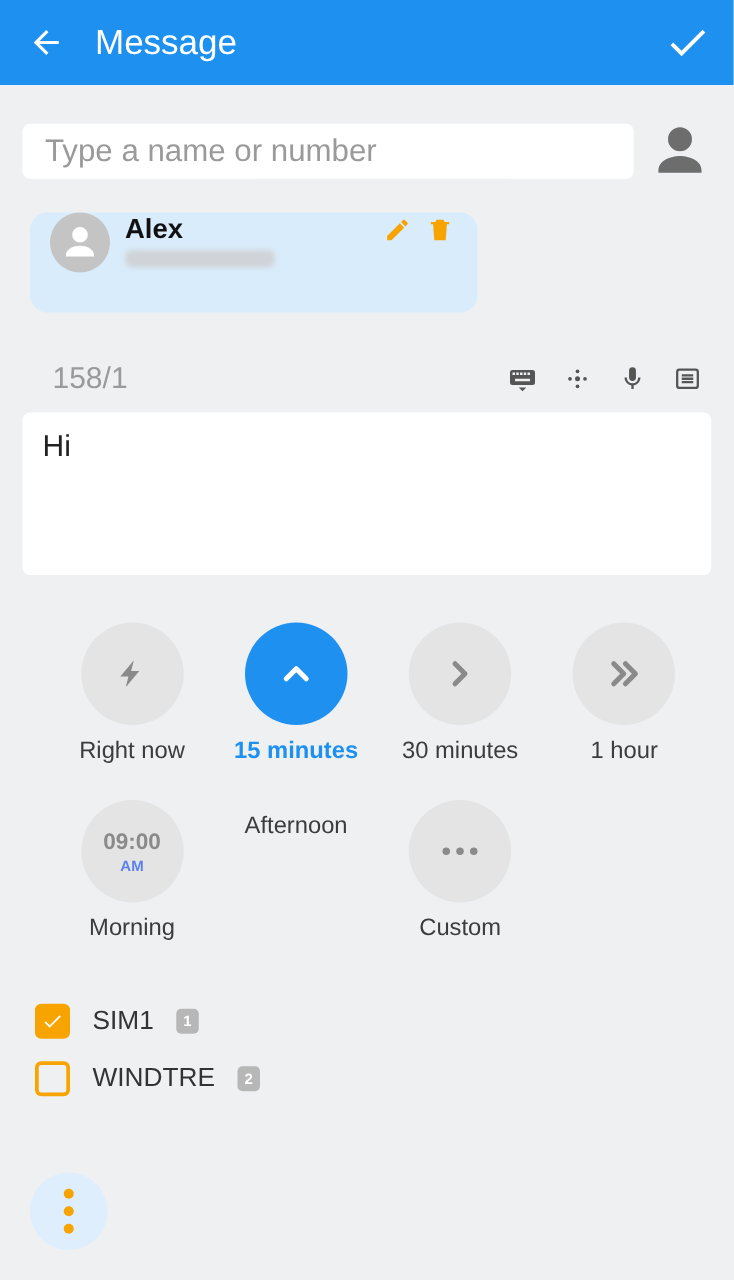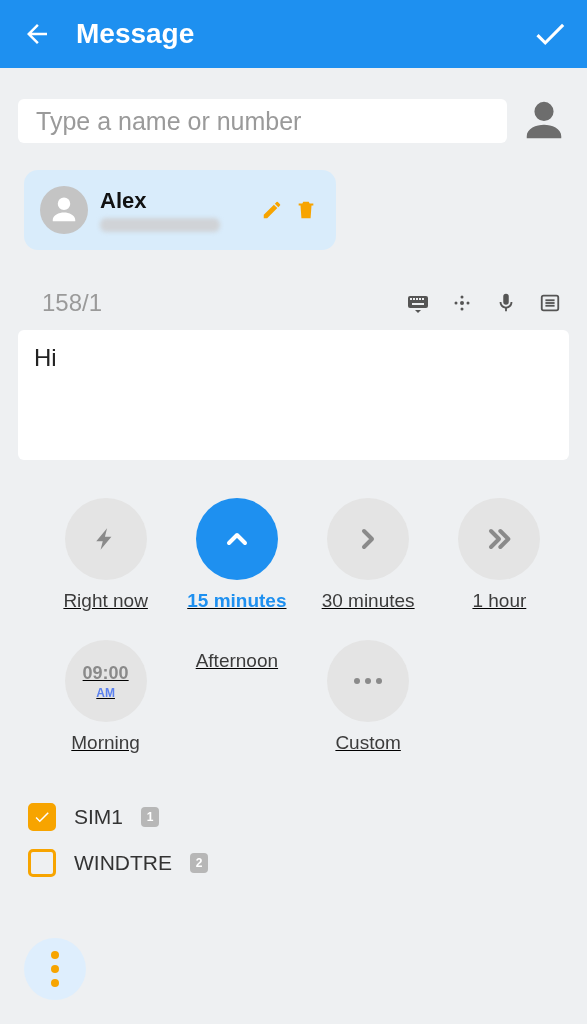--- a/index.html
+++ b/index.html
@@ -1,42 +1,42 @@
 <!DOCTYPE html>
 <html><head>
 <meta charset="utf-8">
 <style>
   :root { --blue:#1e90f0; --lightblue:#d9ecfb; --grey-bg:#e4e4e4; --orange:#f7a400; --text-dark:#3c3c3c; --text-mid:#6b6b6b; --text-light:#9a9a9a; --page:#eef0f2; }
   * { box-sizing:border-box; font-family:-apple-system,Helvetica,Arial,sans-serif; }
   body { margin:0; width:587px; height:1024px; background:var(--page); position:relative; overflow:hidden; }
   
   .header { background:var(--blue); height:68px; display:flex; align-items:center; padding:0 18px; color:#fff; }
   .header .back { width:38px; height:38px; display:flex; align-items:center; justify-content:center; cursor:pointer; }
-  .header .title { font-size:28px; font-weight:700; margin-left:20px; flex:1; }
+  .header .title { font-size:28px; font-weight:400; margin-left:20px; flex:1; }
   .header .confirm { width:38px; height:38px; display:flex; align-items:center; justify-content:center; cursor:pointer; }
   
   .recipient-row { display:flex; align-items:center; padding:28px 18px 6px 18px; }
   .recipient { flex:1; background:#fff; border-radius:6px; height:44px; display:flex; align-items:center; padding:0 16px; }
   .recipient input { border:none; outline:none; width:100%; font-size:25px; color:#333; background:transparent; }
   .recipient input::placeholder { color:var(--text-light); }
   .avatar-add { width:50px; height:50px; margin-left:12px; display:flex; align-items:center; justify-content:center; cursor:pointer; }
   
-  .chip { margin:18px 0 0 24px; background:var(--lightblue); border-radius:14px; height:80px; width:312px; display:flex; align-items:center; padding:0 16px;}
+  .chip { margin:18px 0 0 24px; background:var(--lightblue); border-radius:14px; height:80px; width:358px; display:flex; padding:0 16px;}
   .chip .chip-avatar { width:48px; height:48px; border-radius:50%; background:#c4c4c4; display:flex; align-items:center; justify-content:center; }
   .chip .chip-body { margin-left:12px; flex:1; }
   .chip .chip-name { font-weight:700; font-size:22px; color:#111; }
   .chip .chip-sub  { width:120px; height:14px; background:#d0d3d7; border-radius:6px; filter:blur(2px); margin-top:4px; }
   .chip .chip-edit, .chip .chip-del { width:28px; height:28px; display:flex; align-items:center; justify-content:center; cursor:pointer; margin-left:6px; }
   
   .compose-bar { display:flex; align-items:center; padding:38px 22px 6px 22px; }
   .counter { color:var(--text-light); font-size:24px; flex:1;margin-left:20px; }
   .tool { width:30px; height:30px; margin-left:14px; display:flex; align-items:center; justify-content:center; cursor:pointer; color:#555; }
   .msg-box { margin:6px 18px 0 18px; background:#fff; border-radius:6px; min-height:130px; padding:14px 16px; font-size:24px; color:#222; }
   
-  .sched { display:grid; grid-template-columns:repeat(4,1fr); row-gap:28px; padding:38px 22px 0 40px;text-decoration:underline; }
+  .sched { display:grid; grid-template-columns:repeat(4,1fr); row-gap:28px; padding:38px 22px 0 40px; }
   .sched-item { display:flex; flex-direction:column; align-items:center; cursor:pointer; }
   .circ { width:82px; height:82px; border-radius:50%; background:var(--grey-bg); display:flex; flex-direction:column; align-items:center; justify-content:center; color:#8a8a8a; }
   .circ.sel { background:var(--blue); color:#fff; }
   .sched-item .lbl { margin-top:10px; font-size:19px; color:var(--text-dark); }
   .sched-item.sel .lbl { color:var(--blue); font-weight:700; }
   .circ .time-main { font-size:18px; font-weight:600; color:#8a8a8a; }
   .circ .time-sub  { font-size:12px; font-weight:700; color:#5b81ef; margin-top:2px; }
   .circ .tmr-top   { font-size:13px; font-weight:700; color:#5b81ef; margin-bottom:2px;}
   
   .sim-list { padding:40px 24px 0 28px; }

